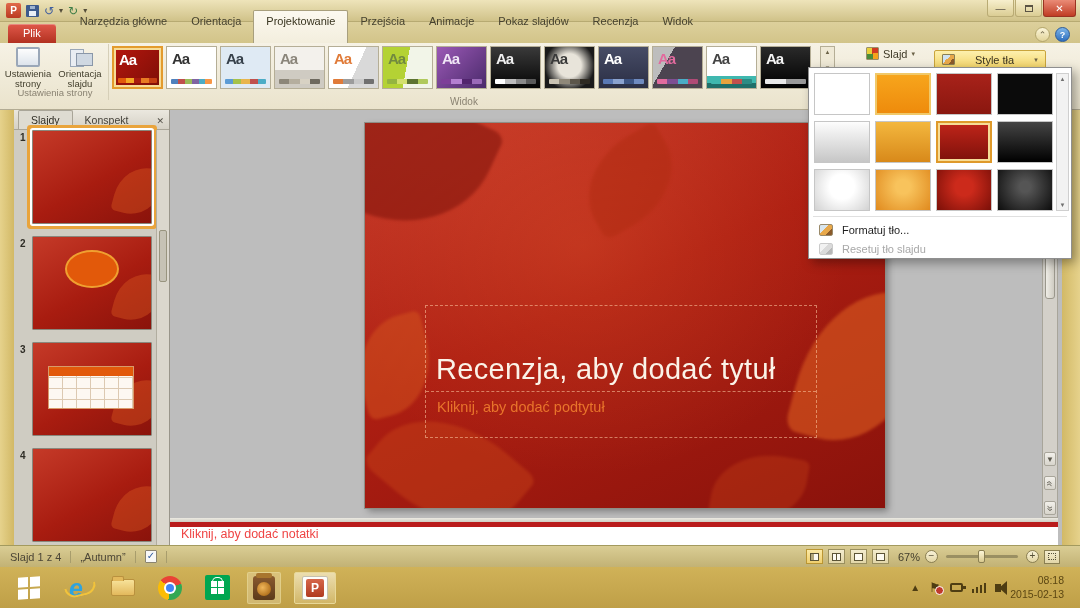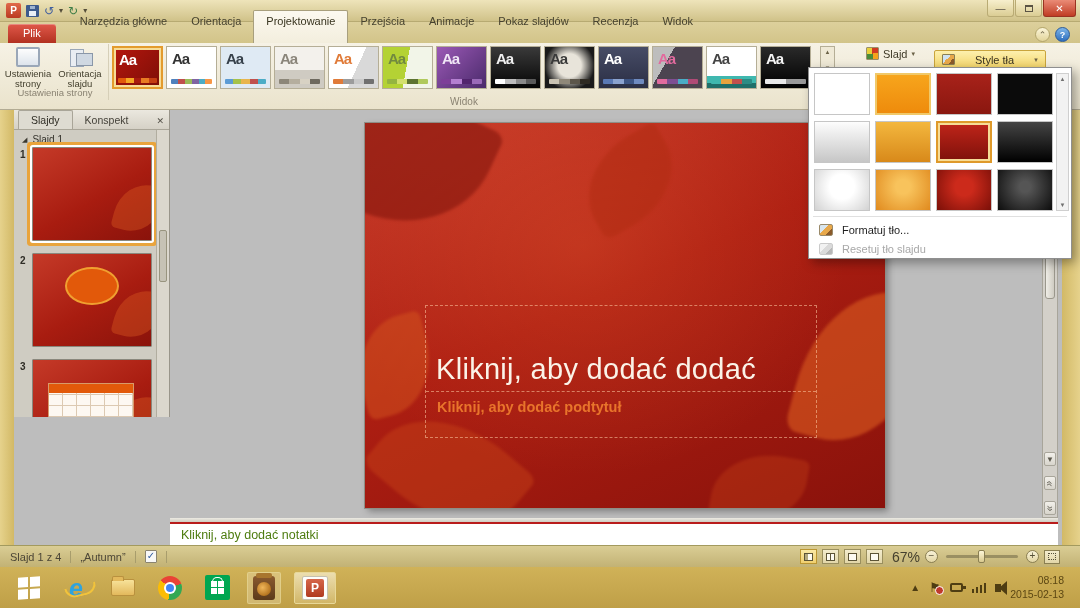--- a/index.html
+++ b/index.html
@@ -67,21 +67,21 @@
  background:linear-gradient(#fdf0ae,#f3d468);border:1px solid #c9a43c;border-radius:2px;font-size:11px;color:#3a3320}
 .picico{width:13px;height:11px;border:1px solid #8a7f52;border-radius:1px;
  background:linear-gradient(135deg,#cfe2f0 40%,#e8a84a 40% 70%,#8a5a2a 70%)}
 
 
 .gstrip{position:absolute;top:110px;height:457px;background:linear-gradient(90deg,#e6d28c,#d2b966)}
 .gstrip.l{left:0;width:14px}
 .gstrip.r{right:0;width:18px;background:linear-gradient(270deg,#e6d28c,#d2b966)}
 
 
-.lp{position:absolute;left:14px;top:110px;width:156px;height:307px;background:#cfccc2;
+.lp{position:absolute;left:14px;top:110px;width:156px;height:435px;background:#cfccc2;
  border-right:1px solid #99958a;overflow:hidden}
 .lp-tabs{height:20px;display:flex;align-items:flex-end;background:linear-gradient(#ebe8df,#d5d1c6);
  border-bottom:1px solid #a9a598;padding-left:4px}
 .lp-tab{font-size:10.5px;color:#45423a;padding:3px 12px 3px;border-radius:2px 2px 0 0}
 .lp-tab.active{background:#dedbd1;border:1px solid #a9a598;border-bottom:none;color:#2e2c24}
 .lp-x{margin-left:auto;margin-right:5px;margin-bottom:3px;font-size:9px;color:#55524a}
 .lp-sec{font-size:10px;color:#33312a;padding:4px 4px 2px 8px;display:flex;gap:5px;align-items:center}
 .tri{font-size:7px;color:#3a382f}
 .slide-row{position:relative;padding-left:18px;margin-bottom:12px}
 .num{position:absolute;left:6px;top:2px;font-size:10px;font-weight:bold;color:#2f2d26}
@@ -111,53 +111,53 @@
 .lf2{left:-8px;top:195px;width:75px;height:95px;background:#d4551e;opacity:.5;transform:rotate(-15deg)}
 .lf3{left:438px;top:162px;width:118px;height:162px;background:#d4551e;opacity:.68;transform:rotate(15deg)}
 .lf4{left:12px;top:298px;width:145px;height:100px;background:#c84418;opacity:.45;transform:rotate(40deg)}
 .lf5{left:215px;top:18px;width:100px;height:80px;background:#b12c12;opacity:.5;transform:rotate(-30deg)}
 .lf6{left:348px;top:330px;width:92px;height:70px;background:#c84418;opacity:.35;transform:rotate(10deg)}
 .ph{position:absolute;left:60px;top:182px;width:392px;height:133px;border:1px dashed rgba(255,205,165,.55)}
 .ph-title{position:absolute;left:0;right:0;top:0;height:86px;display:flex;align-items:flex-end;
  padding:0 10px 5px;border-bottom:1px dashed rgba(255,205,165,.55);
  font-size:29px;color:#fbf3e8;letter-spacing:.3px;white-space:nowrap}
 .ph-sub{position:absolute;left:0;right:0;top:87px;bottom:0;padding:6px 11px;
- font-size:14.5px;font-weight:bold;color:#e8742b}
+ font-size:14.5px;font-weight:normal;color:#e8742b}
 
 
 .ms{position:absolute;left:1042px;top:110px;width:16px;height:408px;background:#d3d0c9;border:1px solid #a8a59a;
  font-size:8px;color:#5c594f}
 .msb{position:absolute;left:1px;width:12px;height:14px;display:flex;align-items:center;justify-content:center;
  background:linear-gradient(#f2f0ea,#d8d5cc);border:1px solid #a8a59a;border-radius:2px}
 .ms .thm{position:absolute;left:2px;top:18px;width:10px;height:170px;background:linear-gradient(90deg,#efede6,#cfccc2);
  border:1px solid #9a978c;border-radius:3px}
 .rot90{display:inline-block;transform:rotate(90deg);font-size:10px}
 .rot270{display:inline-block;transform:rotate(-90deg);font-size:10px}
 
 
 .splitter{position:absolute;left:170px;top:518px;width:888px;height:4px;background:linear-gradient(#eceae2,#cfccc2)}
-.notes{position:absolute;left:170px;top:522px;width:888px;height:23px;background:#fff;border-top:2px solid #b91c1c;
- display:flex;align-items:center;padding-left:11px;font-size:12.5px;color:#4d7c0f}
+.notes{position:absolute;left:170px;top:522px;width:888px;height:23px;background:#fff;border-top:5px solid #b91c1c;
+ display:flex;align-items:flex-start;padding-left:11px;font-size:12.5px;color:#ef4444}
 
 
 .statusbar{position:absolute;left:0;top:545px;width:1080px;height:22px;
  background:linear-gradient(#dacd94,#c2b275);border-top:1px solid #a39a5e;
  display:flex;align-items:center;font-size:11px;color:#4c4636;padding:0 10px;gap:9px}
 .sep{width:1px;height:12px;background:#a89d6c}
 .spell{width:12px;height:13px;background:#f8f8f6;border:1px solid #8a8470;position:relative;border-radius:1px}
 .spell:after{content:"✓";position:absolute;left:1px;top:-1px;font-size:10px;color:#2e5a9e}
 .sright{margin-left:auto;display:flex;align-items:center;gap:5px;padding-right:10px}
 .vi{width:17px;height:15px;border:1px solid #9a8f5e;background:linear-gradient(#f3ecce,#e2d6a8);
  display:flex;align-items:center;justify-content:center}
 .vi.active{background:linear-gradient(#fbe9a4,#f0cf6e);border-color:#bb9632}
 .vig{width:9px;height:8px;border:1px solid #5c5436;background:#fdfbf2}
 .vig.split{box-shadow:inset 3px 0 0 #b3a87c}
 .vig.grid{background:linear-gradient(90deg,#fdfbf2 45%,#5c5436 45% 55%,#fdfbf2 55%),
  linear-gradient(#fdfbf2 45%,#5c5436 45% 55%,#fdfbf2 55%)}
-.zlabel{font-size:14px;color:#45402e;margin-left:4px}
+.zlabel{font-size:11px;color:#45402e;margin-left:4px}
 .zc{width:13px;height:13px;border:1px solid #8a7f52;border-radius:50%;background:linear-gradient(#f8f2d8,#e3d6a4);
  font-size:10px;line-height:10px;text-align:center;color:#55503a}
 .ztrack{width:72px;height:3px;background:#9a8f62;border-radius:2px;position:relative;margin:0 3px}
 .zthumb{position:absolute;left:45%;top:-5px;width:7px;height:13px;background:linear-gradient(#fdf6d8,#d9c98e);
  border:1px solid #8a7f52;border-radius:2px}
 .fit{width:16px;height:14px;border:1px solid #8a7f52;background:linear-gradient(#f3ecce,#e2d6a8);
  display:flex;align-items:center;justify-content:center}
 .fit i{display:block;width:8px;height:7px;border:1px dotted #55503a}
 
 
@@ -355,24 +355,20 @@
 
   <div class="gstrip l"></div>
   <div class="gstrip r"></div>
 
   <div class="lp">
     <div class="lp-tabs">
       <span class="lp-tab active">Slajdy</span>
       <span class="lp-tab">Konspekt</span>
       <span class="lp-x">✕</span>
     </div>
-    <div class="lp-sec">
-      <span class="tri">◢</span>
-      <span>Slajd 1</span>
-    </div>
     <div class="slide-row sel">
       <span class="num">1</span>
       <div class="sthumb"></div>
     </div>
     <div class="slide-row">
       <span class="num">2</span>
       <div class="sthumb">
         <span class="ell"></span>
       </div>
     </div>
@@ -392,21 +388,21 @@
   </div>
 
   <div class="stage">
     <span class="leaf lf1"></span>
     <span class="leaf lf2"></span>
     <span class="leaf lf3"></span>
     <span class="leaf lf4"></span>
     <span class="leaf lf5"></span>
     <span class="leaf lf6"></span>
     <div class="ph">
-      <div class="ph-title">Kliknij, aby dodać dodać</div>
+      <div class="ph-title">Recenzja, aby dodać tytuł</div>
       <div class="ph-sub">Kliknij, aby dodać podtytuł</div>
     </div>
   </div>
 
   <div class="ms">
     <span class="msb" style="top:1px">▲</span>
     <span class="thm"></span>
     <span class="msb" style="bottom:51px">▼</span>
     <span class="msb" style="bottom:27px">
         <i class="rot90">«</i>

